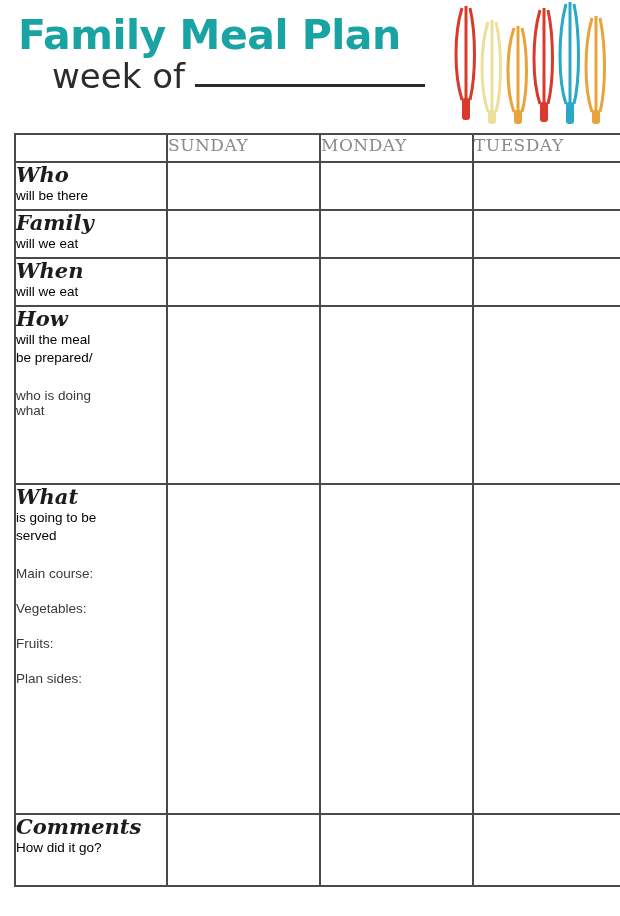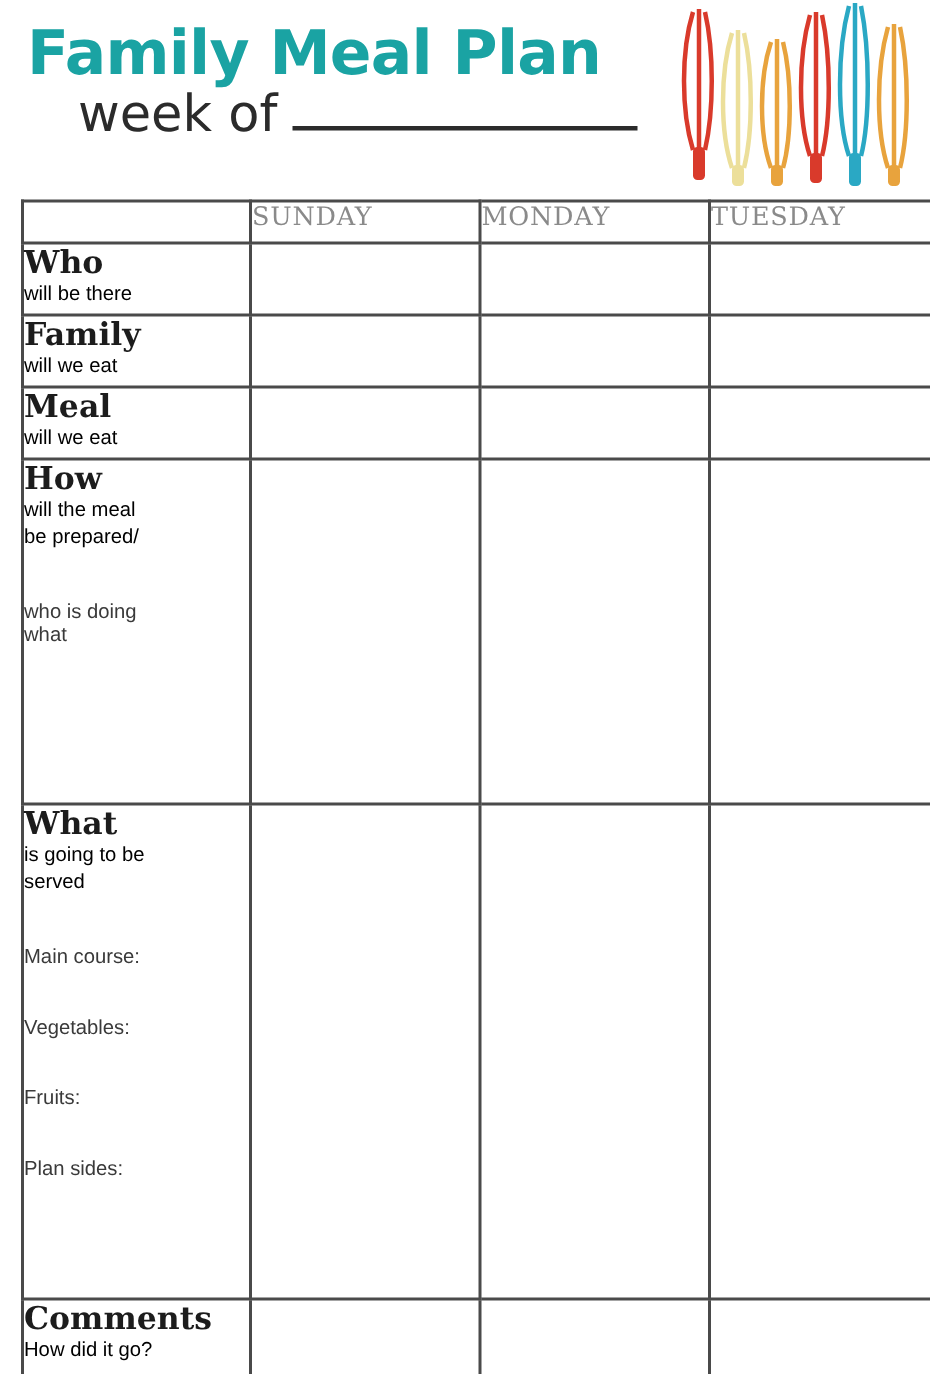--- a/index.html
+++ b/index.html
@@ -90,44 +90,45 @@
     color: #8a8a8a;
     letter-spacing: 0.5px;
   }
   .corner { }
 
   .cell-label {
     padding: 6px 8px 8px 10px;
   }
   .lab-big {
     font-family: "DejaVu Serif", serif;
+    font-style: italic;
     font-weight: bold;
     font-size: 21px;
     color: #1c1c1c;
     line-height: 1.1;
   }
   .lab-small {
     font-family: "Liberation Sans", sans-serif;
     font-size: 13.5px;
     color: #000000;
     line-height: 1.35;
     margin-top: 1px;
   }
   .lab-item {
     font-family: "Liberation Sans", sans-serif;
     font-size: 13.5px;
     color: #3a3a3a;
-    margin-top: 32px;
+    margin-top: 20px;
   }
   .lab-gap { }
 
   .r-who td, .r-where td, .r-when td { height: 48px; }
-  .r-how td { height: 230px; }
+  .r-how td { height: 178px; }
   .r-what td { height: 330px; }
-  .r-comments td { height: 54px; }
+  .r-comments td { height: 72px; }
 </style>
 </head>
 <body>
 
 <div id="page">
 
   <div class="header">
     <div class="title-main">Family Meal Plan</div>
     <div class="title-sub-wrap">
       <span class="title-sub">week of</span>
@@ -218,21 +219,21 @@
           <div class="lab-big">Family</div>
           <div class="lab-small">will we eat</div>
         </td>
         <td></td>
         <td></td>
         <td></td>
       </tr>
 
       <tr class="r-when">
         <td class="cell-label">
-          <div class="lab-big">Meal</div>
+          <div class="lab-big">When</div>
           <div class="lab-small">will we eat</div>
         </td>
         <td></td>
         <td></td>
         <td></td>
       </tr>
 
       <tr class="r-how">
         <td class="cell-label">
           <div class="lab-big">How</div>

